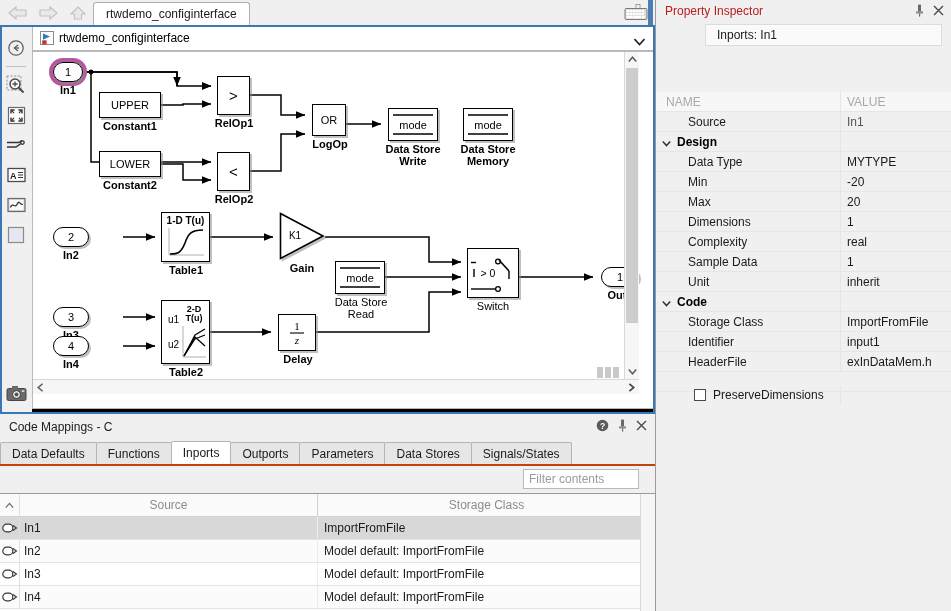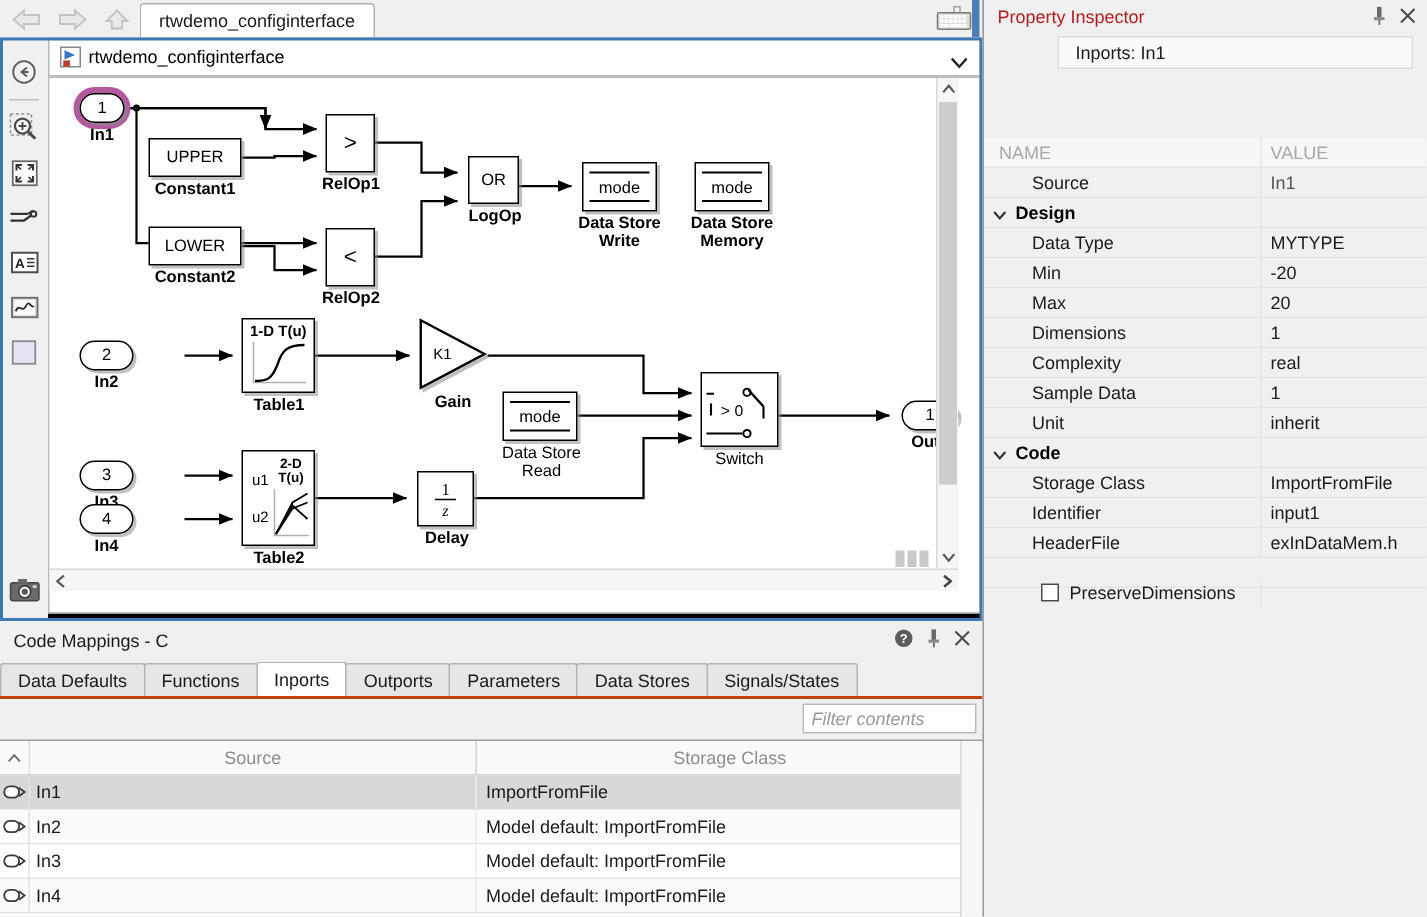--- a/index.html
+++ b/index.html
@@ -118,21 +118,21 @@
   #cm-title{position:absolute;left:0;top:0;width:655px;height:25px;display:flex;
     align-items:center;padding-left:9px;font-size:12px;color:#1a1a1a;box-sizing:border-box;}
   #cm-title-icons{position:absolute;right:8px;top:5px;display:flex;gap:9px;align-items:center;}
   #cm-tabs{position:absolute;left:0;top:29px;width:655px;height:23px;display:flex;
     align-items:flex-end;border-bottom:2px solid #c2410c;box-sizing:border-box;}
   .cm-tab{height:22px;display:flex;align-items:center;justify-content:center;
     padding:0 11px;font-size:12px;color:#1a1a1a;background:#e6e6e6;
     border:1px solid #b4b4b4;border-bottom:none;border-radius:2px 2px 0 0;
     margin-right:-1px;box-sizing:border-box;white-space:nowrap;}
   .cm-tab.active{background:#ffffff;height:23px;position:relative;z-index:3;}
-  #cm-filterbar{position:absolute;left:12px;top:52px;width:655px;height:26px;font-style:italic;}
+  #cm-filterbar{position:absolute;left:0;top:52px;width:655px;height:26px;}
   #cm-filter{position:absolute;right:16px;top:3px;width:116px;height:20px;
     background:#fff;border:1px solid #b9b9b9;box-sizing:border-box;
     display:flex;align-items:center;padding-left:5px;font-size:12px;color:#9b9b9b;}
   #cm-table{position:absolute;left:0;top:79px;width:655px;height:118px;
     background:#fff;border-top:1px solid #9a9a9a;box-sizing:border-box;}
   .cm-head-row{display:flex;height:22px;align-items:center;background:#fafafa;
     border-bottom:1px solid #d2d2d2;}
   .cm-gut{width:20px;height:100%;box-sizing:border-box;border-right:1px solid #e0e0e0;
     display:flex;align-items:center;justify-content:center;flex:0 0 auto;}
   .cm-h-src{width:298px;box-sizing:border-box;border-right:1px solid #d2d2d2;

